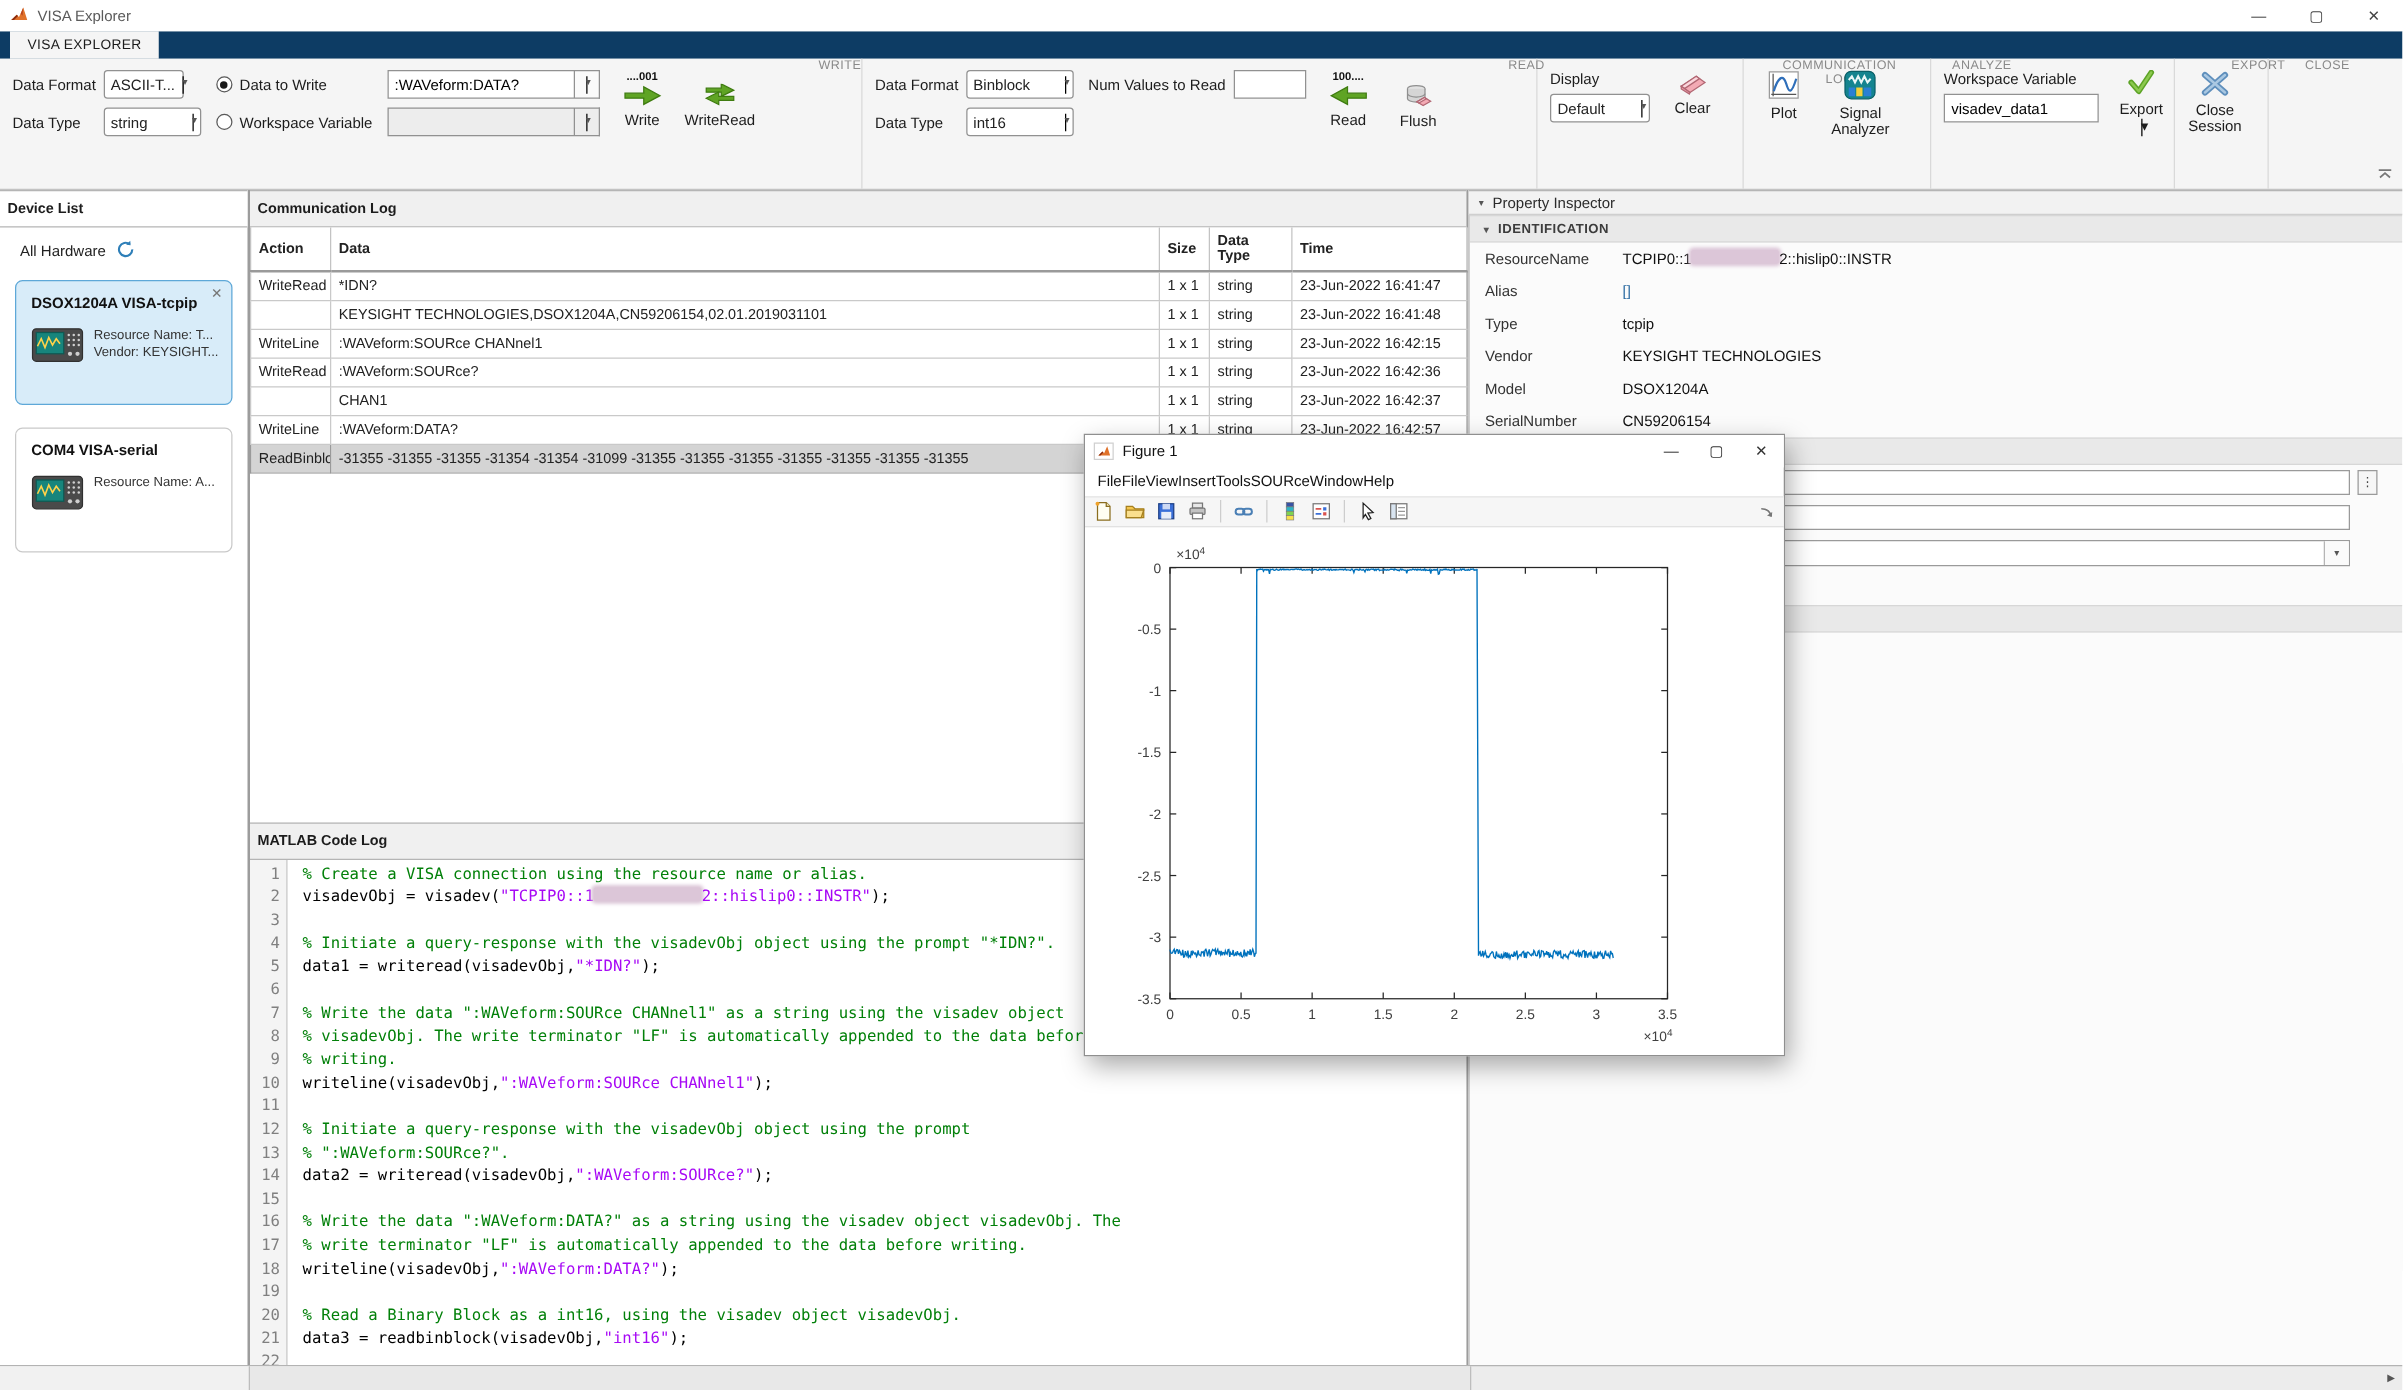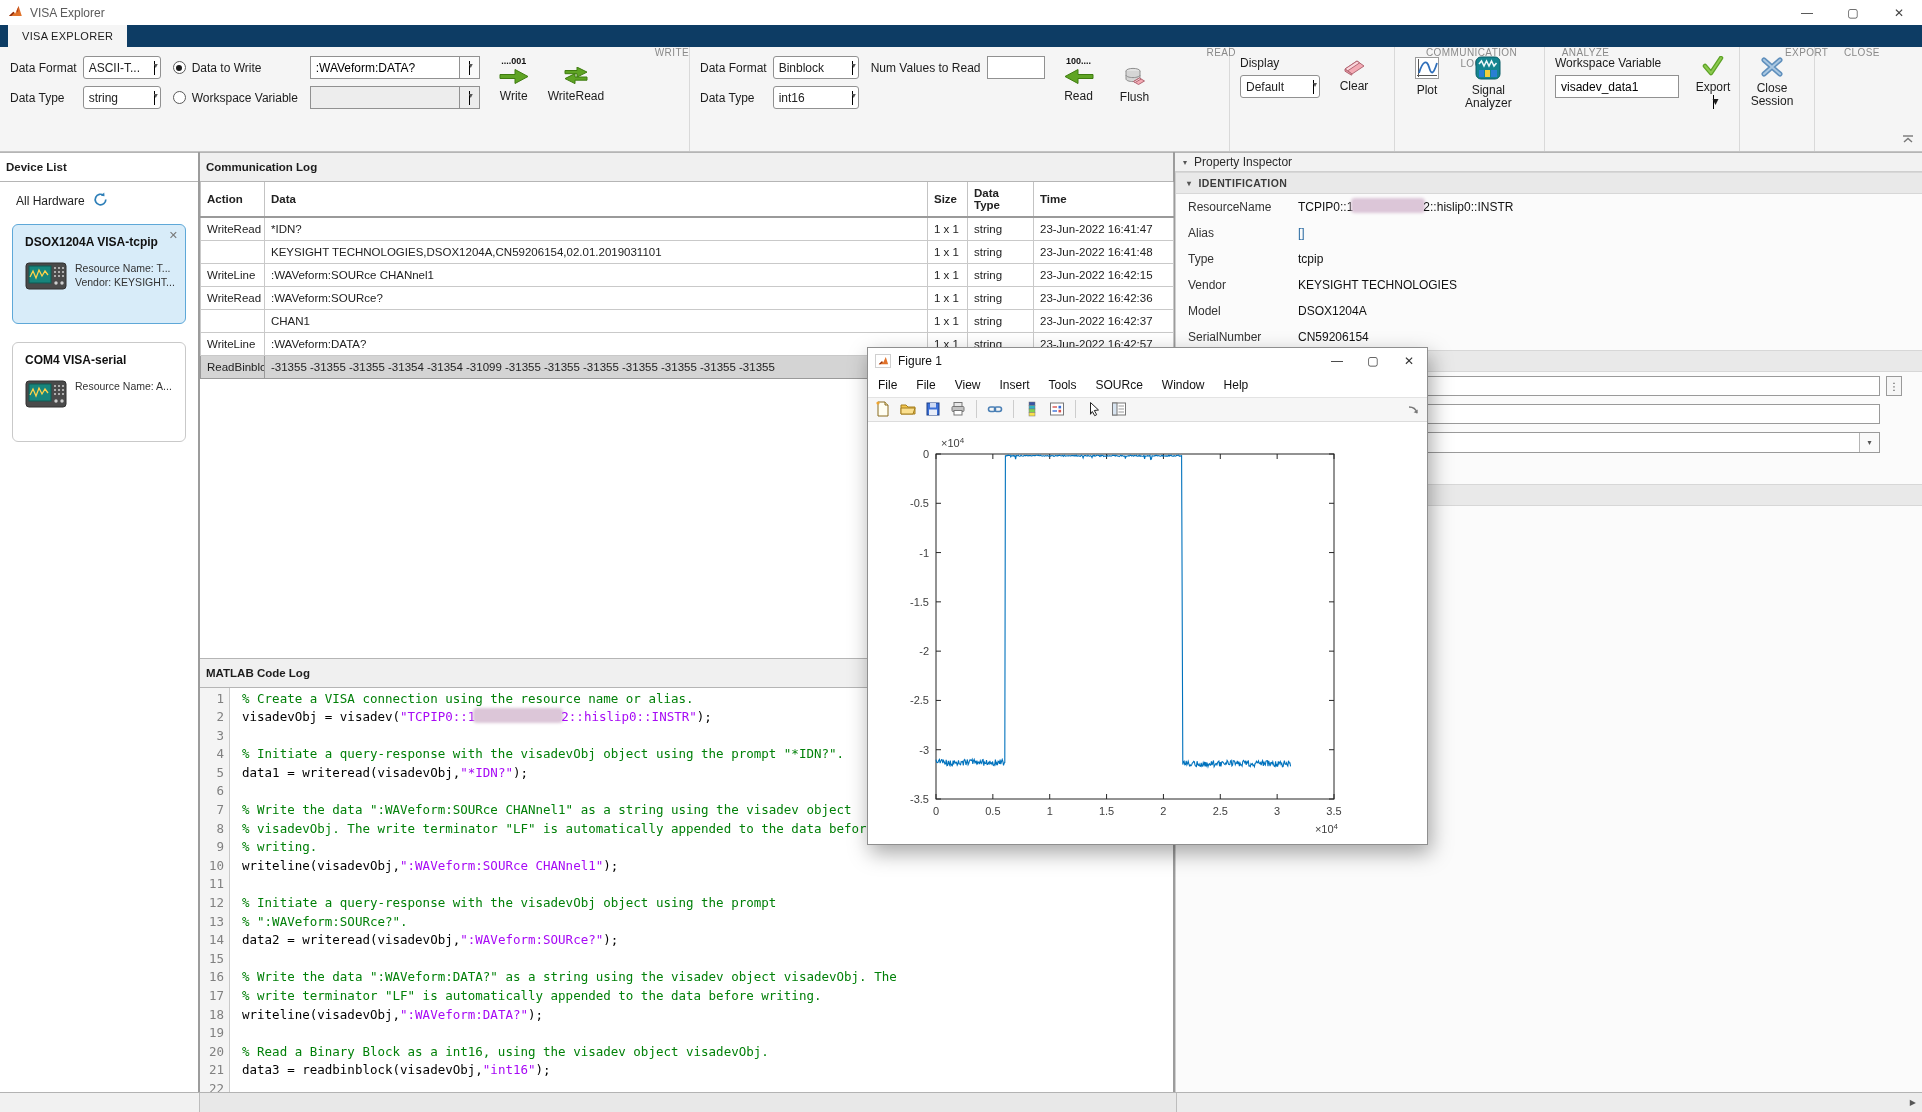--- a/index.html
+++ b/index.html
@@ -92,21 +92,21 @@
   .pi-combo .val{flex:1;padding:0 5px;color:#333;}
   .pi-combo .dd-btn2{width:20px;height:100%;border-left:1px solid #b5b5b5;display:flex;align-items:center;justify-content:center;font-size:8px;color:#555;background:#fafafa;}
   .checkbox{width:15px;height:15px;border:1px solid #4a4a4a;background:#fff;display:flex;align-items:center;justify-content:center;font-size:12px;color:#111;line-height:15px;}
 
   
   .figure-window{position:absolute;left:867px;top:347px;width:561px;height:498px;background:#fff;border:1px solid #8f8f8f;box-shadow:3px 8px 20px rgba(0,0,0,.35);display:flex;flex-direction:column;}
   .fig-titlebar{height:26px;display:flex;align-items:center;padding:0 0 0 7px;gap:7px;font-size:12px;color:#111;background:#fff;}
   .fig-logo-box{width:16px;height:14px;border:1px solid #d0d0d0;display:flex;align-items:center;justify-content:center;background:#fff;}
   .fig-controls{margin-left:auto;display:flex;}
   .fig-btn{width:36px;height:26px;display:flex;align-items:center;justify-content:center;font-size:12px;color:#333;}
-  .fig-menubar{height:25px;display:flex;align-items:center;padding:0 10px;gap:19px;font-size:12px;color:#111;}
+  .fig-menubar{height:25px;display:flex;align-items:center;padding:0 10px;font-size:12px;color:#111;}
   .fig-menu{white-space:nowrap;}
   .fig-dock{margin-left:auto;}
   .fig-toolbar{height:28px;background:#f6f6f6;display:flex;align-items:center;padding:0 5px;gap:5px;border-top:1px solid #e3e3e3;border-bottom:1px solid #dcdcdc;}
   .fig-icon{width:20px;height:20px;display:inline-flex;align-items:center;justify-content:center;}
   .tb-sep{width:1px;height:18px;background:#cdcdcd;margin:0 3px;}
   .fig-client{flex:1;background:#fff;}
 
   
   .bottom-bar{position:absolute;left:0;bottom:0;height:20px;width:1922px;background:#ececec;border-top:1px solid #b3b3b3;display:flex;}
   .bb-left{width:200px;background:#f1f1f1;border-right:1px solid #bdbdbd;}
@@ -137,21 +137,21 @@
   <div class="tabstrip">
     <div class="tab">VISA EXPLORER</div>
   </div>
 
   <div class="toolstrip">
 
     <div class="ts-section" style="width:690px">
       <div class="ts-body">
         <div class="ts-grid">
           <span class="lbl">Data Format</span>
-          <div class="dd" style="width:78px">
+          <div class="dd" style="width:64px">
               <span>ASCII-T...</span>
               <span class="caret">▾</span>
             </div>
           <span class="lbl">Data Type</span>
           <div class="dd" style="width:78px">
               <span>string</span>
               <span class="caret">▾</span>
             </div>
         </div>
         <div class="stack2">

